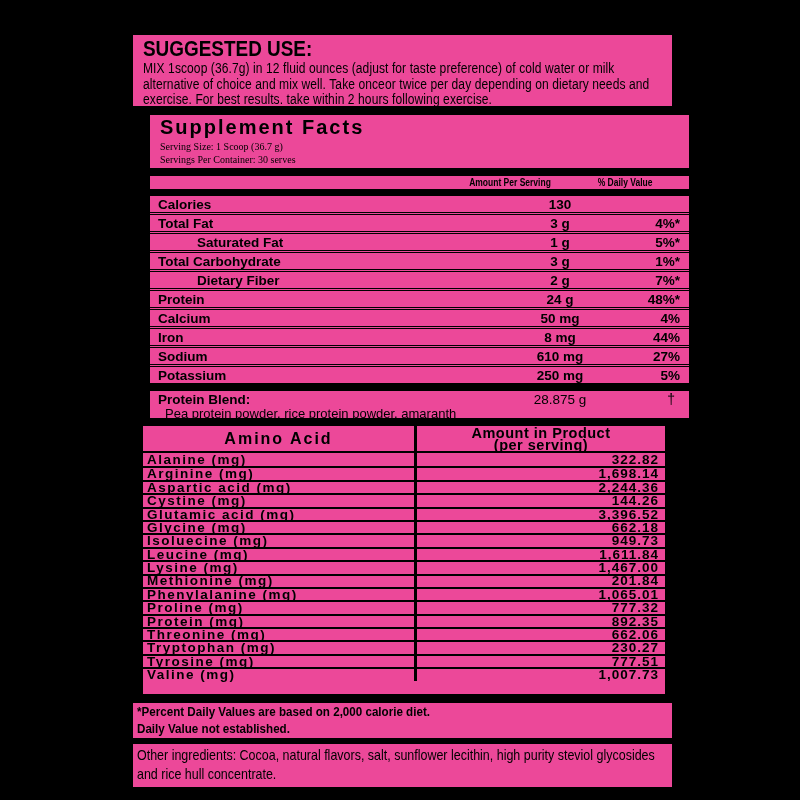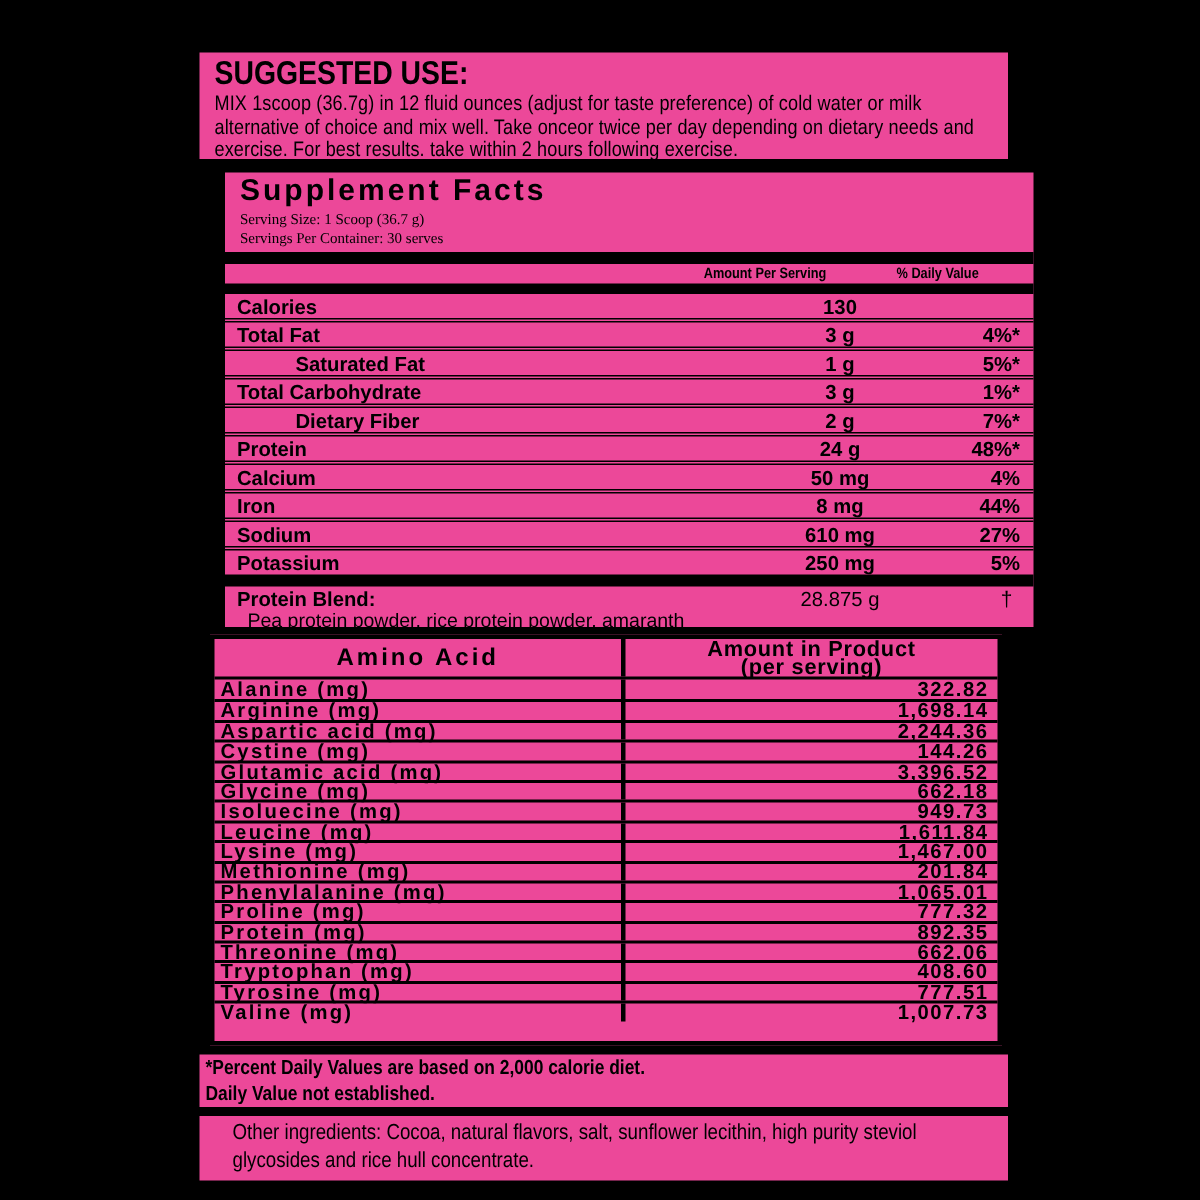--- a/index.html
+++ b/index.html
@@ -49,21 +49,21 @@
   .aa-row + .aa-row { border-top:2px solid #000;gap:23px; }
   .aa-row .aa-c1 { display:flex; align-items:center; padding-left:4px; letter-spacing:1.5px; line-height:1; }
   .aa-row .aa-val { flex:1; display:flex; align-items:center; justify-content:flex-end; padding-right:6px; letter-spacing:1px; line-height:1; }
 
   
   #footnote { left:133px; top:703px; width:539px; height:35px; padding:1px 4px; }
   .fn-line { font-size:13.5px; font-weight:bold; line-height:16.5px; }
 
   
   #other { left:133px; top:744px; width:539px; height:43px; padding:2px 4px; }
-  .oi-text { font-size:14.5px; line-height:19px;margin-left:18px; }
+  .oi-text { font-size:14.5px; line-height:19px; }
 </style>
 </head>
 <body>
 
 <div class="panel" id="suggested">
   <div class="sug-title">
       <span class="cond">SUGGESTED USE:</span>
     </div>
   <div class="sug-body">
       <span class="cond">MIX 1scoop (36.7g) in 12 fluid ounces (adjust for taste preference) of cold water or milk alternative of choice and mix well. Take onceor twice per day depending on dietary needs and exercise. For best results. take within 2 hours following exercise.</span>
@@ -202,21 +202,21 @@
   <div class="aa-row">
       <div class="aa-c1">Protein (mg)</div>
       <div class="aa-val">892.35</div>
     </div>
   <div class="aa-row">
       <div class="aa-c1">Threonine (mg)</div>
       <div class="aa-val">662.06</div>
     </div>
   <div class="aa-row">
       <div class="aa-c1">Tryptophan (mg)</div>
-      <div class="aa-val">408.60</div>
+      <div class="aa-val">230.27</div>
     </div>
   <div class="aa-row">
       <div class="aa-c1">Tyrosine (mg)</div>
       <div class="aa-val">777.51</div>
     </div>
   <div class="aa-row">
       <div class="aa-c1">Valine (mg)</div>
       <div class="aa-val">1,007.73</div>
     </div>
 </div>

